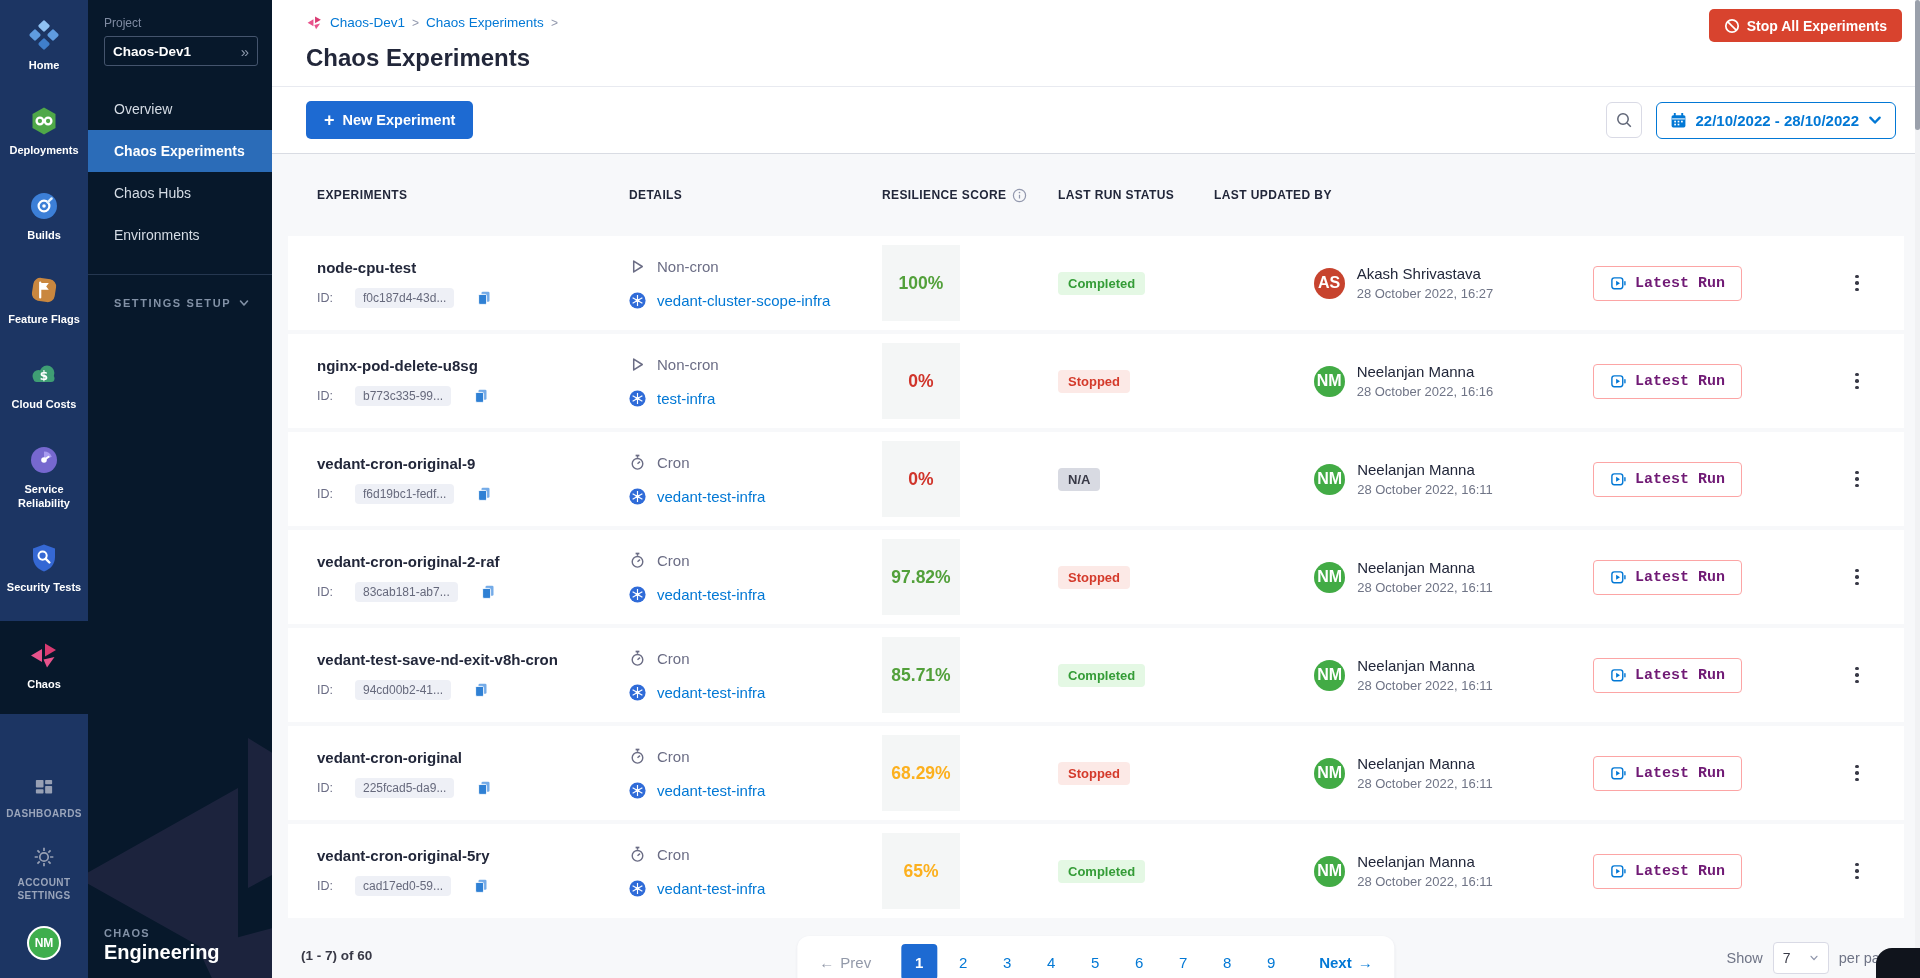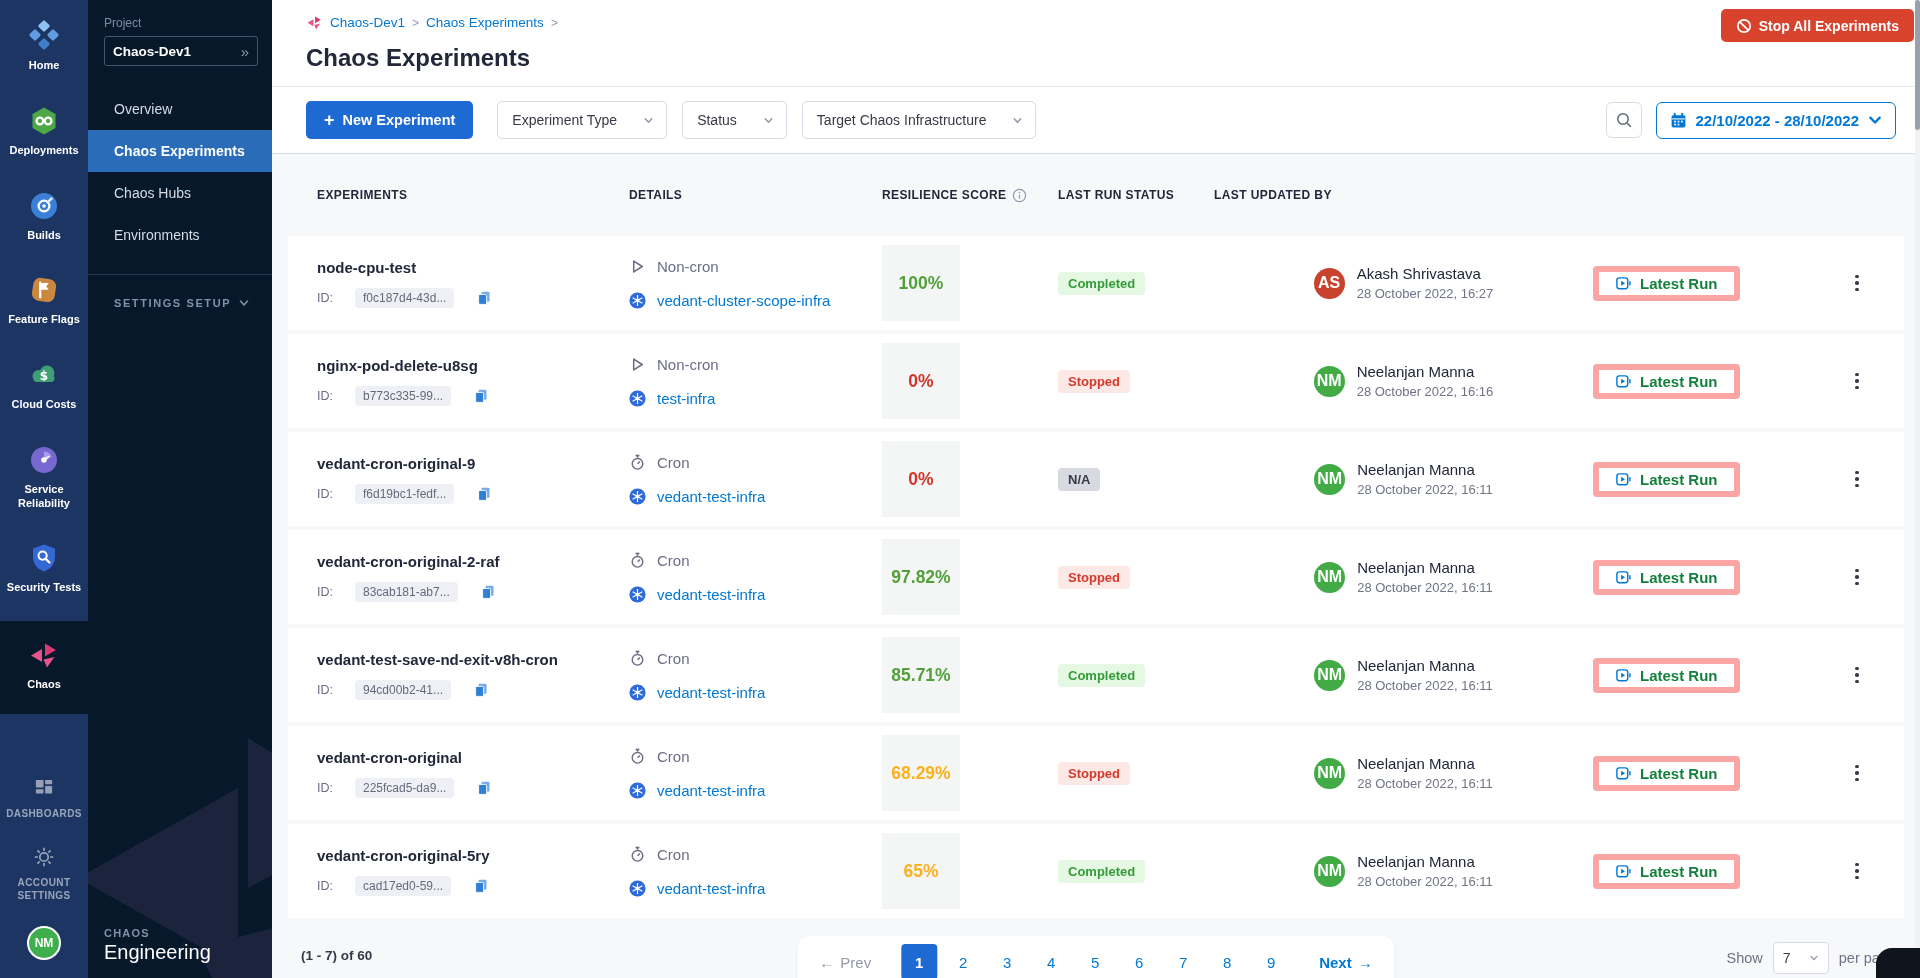--- a/index.html
+++ b/index.html
@@ -38,31 +38,31 @@
     color:#d5dce5; cursor:pointer; }
   .nav-item.selected { background:#2b6cb8; color:#fff; font-weight:bold; }
   .nav-divider { height:1px; background:#253750; margin:18px 0 0; }
   .proj-setup { display:flex; align-items:center; justify-content:space-between;
     padding:22px 22px 0 26px; cursor:pointer; }
   .proj-setup .ps-label { color:#8291a6; font-size:11px; font-weight:bold; letter-spacing:1.6px; }
   .proj-setup .chev { color:#8291a6; width:12px; height:12px; }
   .nav-watermark { position:absolute; left:-40px; bottom:-60px; opacity:.16; pointer-events:none; }
   .nav-footer { position:absolute; left:16px; bottom:14px; }
   .nav-footer .nf-top { color:#8291a6; font-size:11px; letter-spacing:1.2px; font-weight:bold; }
-  .nav-footer .nf-bottom { color:#fff; font-size:20px; font-weight:normal; margin-top:2px; }
+  .nav-footer .nf-bottom { color:#fff; font-size:20px; font-weight:bold; margin-top:2px; }
 
   
   .main { flex:1; display:flex; flex-direction:column; background:#fff; position:relative; }
   .pg-header { padding:14px 34px 0; position:relative; border-bottom:1px solid #e8eaf0; }
   .breadcrumb { display:flex; align-items:center; gap:7px; font-size:13.5px; }
   .breadcrumb .crumb { color:#0278d5; text-decoration:none; cursor:pointer; }
   .breadcrumb .sep { color:#9298ad; font-size:12px; }
   .crumb-logo svg { width:17px; height:17px; display:block; }
   .pg-title { font-size:24px; font-weight:bold; color:#22273a; margin:13px 0 14px; }
-  .stop-btn { position:absolute; right:6px; top:9px; background:#d8432e; color:#fff;
+  .stop-btn { position:absolute; right:18px; top:9px; background:#d8432e; color:#fff;
     border:none; border-radius:5px; height:33px; padding:0 15px; font-size:14px; font-weight:bold;
     display:flex; align-items:center; gap:7px; cursor:pointer; font-family:inherit; }
   .stop-btn svg { width:16px; height:16px; }
 
   .toolbar { height:67px; display:flex; align-items:center; padding:0 24px 0 34px;
     border-bottom:1px solid #d9dce3; background:#fff; }
   .new-btn { background:#1d6ad2; color:#fff; border:none; border-radius:5px; height:38px;
     padding:0 18px; font-size:14.5px; font-weight:bold; display:flex; align-items:center; gap:8px;
     cursor:pointer; font-family:inherit; }
   .new-btn .plus { font-size:18px; font-weight:bold; line-height:1; }
@@ -113,23 +113,23 @@
     border-radius:4px; width:max-content; }
   .badge.ok { background:#e4f8e4; color:#349c37; }
   .badge.stopped { background:#fce9e6; color:#d43a2b; }
   .badge.na { background:#d8dae2; color:#383946; }
   .user-cell { flex-direction:row; align-items:center; gap:12px; display:flex; }
   .row-avatar { width:31px; height:31px; border-radius:50%; color:#fff; font-size:16px;
     font-weight:bold; display:flex; align-items:center; justify-content:center; flex-shrink:0; }
   .row-avatar.red { background:#c7432e; } .row-avatar.green { background:#42ab45; }
   .u-name { font-size:15px; font-weight:normal; color:#22273a; }
   .u-date { font-size:13px; color:#6f7486; margin-top:4px; }
-  .latest-btn { height:35px; border:6px solid #fca5a5; border-radius:4px; background:#fff;
-    color:#15803d; font-size:15px; font-weight:bold; display:flex; align-items:center; gap:8px;
-    padding:0 16px; cursor:pointer; width:max-content; font-family:Liberation Sans, sans-serif; }
+  .latest-btn { height:35px; border:1px solid #fca5a5; border-radius:4px; background:#fff;
+    color:#701a75; font-size:15px; font-weight:bold; display:flex; align-items:center; gap:8px;
+    padding:0 16px; cursor:pointer; width:max-content; font-family:Liberation Mono, monospace; }
   .latest-btn svg { width:17px; height:17px; }
   .kebab { width:28px; height:28px; display:flex; flex-direction:column; align-items:center;
     justify-content:center; gap:3px; cursor:pointer; }
   .kebab i { width:3.5px; height:3.5px; border-radius:50%; background:#383946; display:block; }
 
   
   .pgfoot { position:absolute; left:16px; right:16px; bottom:0; height:44px; display:flex;
     align-items:flex-start; }
   .pg-summary { font-size:13.5px; font-weight:bold; color:#383946; margin:14px 0 0 13px; }
   .pg-center { position:absolute; left:50%; transform:translateX(-50%); top:2px;
@@ -332,40 +332,20 @@
           </svg>
         <span>Stop All Experiments</span>
       </button>
     </div>
 
     <div class="toolbar">
       <button class="new-btn">
         <span class="plus">+</span>
         <span>New Experiment</span>
       </button>
-      <div id="filters" style="display:flex;">
-          <div class="filter-select">
-    <span class="f-label">Experiment Type</span>
-    <svg class="chev" viewBox="0 0 12 12" fill="none" stroke="currentColor" stroke-width="1.6" stroke-linecap="round" stroke-linejoin="round">
-              <path d="M2.5 4 L6 8 L9.5 4"></path>
-            </svg>
-  </div>
-          <div class="filter-select">
-    <span class="f-label">Status</span>
-    <svg class="chev" viewBox="0 0 12 12" fill="none" stroke="currentColor" stroke-width="1.6" stroke-linecap="round" stroke-linejoin="round">
-              <path d="M2.5 4 L6 8 L9.5 4"></path>
-            </svg>
-  </div>
-          <div class="filter-select">
-    <span class="f-label">Target Chaos Infrastructure</span>
-    <svg class="chev" viewBox="0 0 12 12" fill="none" stroke="currentColor" stroke-width="1.6" stroke-linecap="round" stroke-linejoin="round">
-              <path d="M2.5 4 L6 8 L9.5 4"></path>
-            </svg>
-  </div>
-        </div>
       <div class="t-spacer"></div>
       <button class="search-btn">
         <svg viewBox="0 0 18 18" fill="none" stroke="#5f6576" stroke-width="1.5">
           <circle cx="8" cy="8" r="5.2"></circle>
             <path d="M12 12 L15.8 15.8"></path>
           </svg>
       </button>
       <button class="date-btn">
         <svg class="cal" viewBox="0 0 16 16">
           <rect x="1.5" y="3" width="13" height="11.5" rx="1.5" fill="#0278d5"></rect>

